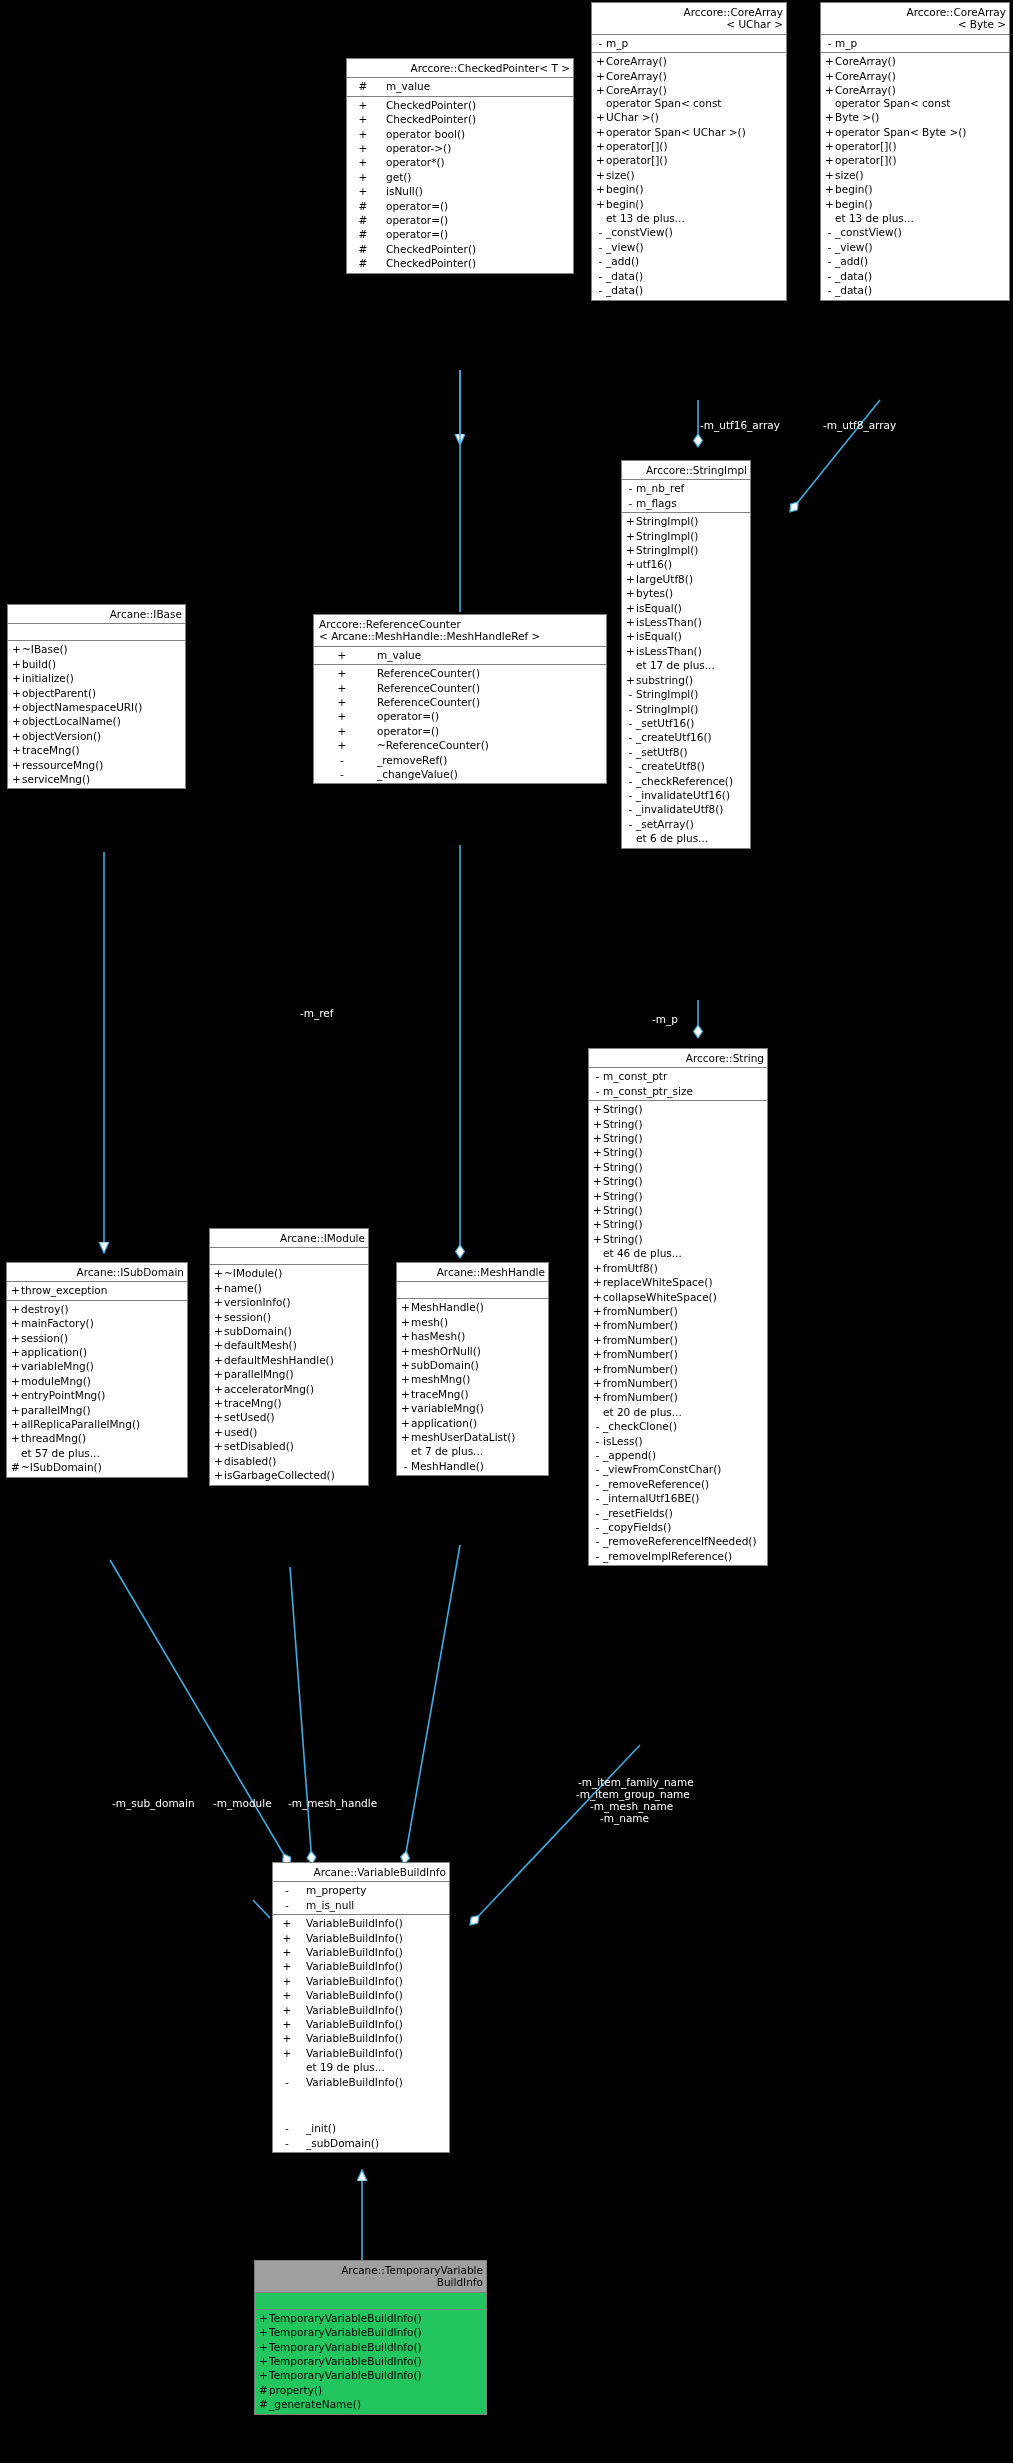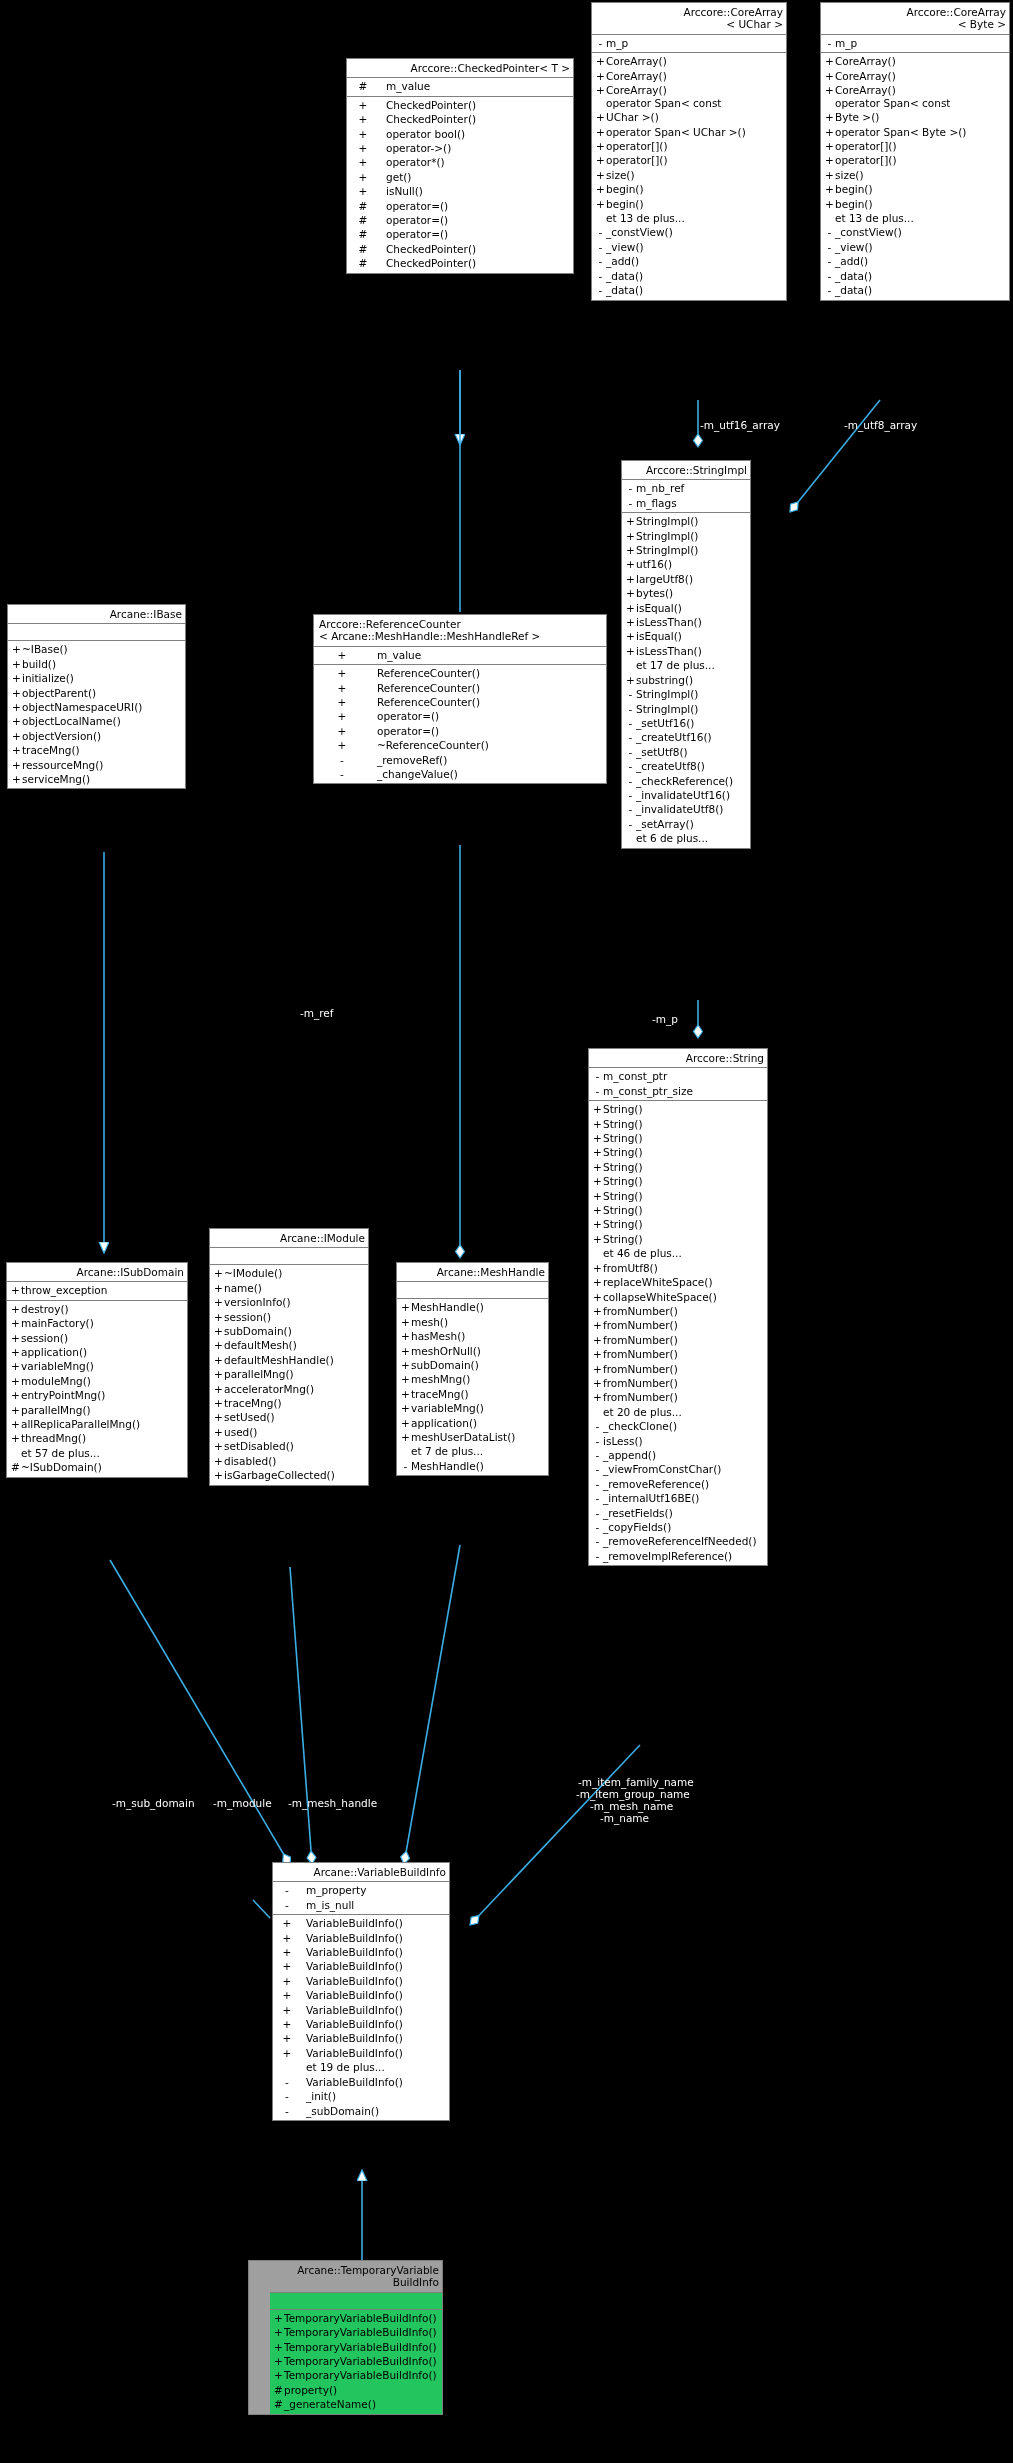--- a/index.html
+++ b/index.html
@@ -360,42 +360,42 @@
       <span class="row wide"><span class="vis" style="width:22px;">+</span><span class="nm" style="padding-left:8px;">VariableBuildInfo()</span></span>
       <span class="row wide"><span class="vis" style="width:22px;">+</span><span class="nm" style="padding-left:8px;">VariableBuildInfo()</span></span>
       <span class="row wide"><span class="vis" style="width:22px;">+</span><span class="nm" style="padding-left:8px;">VariableBuildInfo()</span></span>
       <span class="row wide"><span class="vis" style="width:22px;">+</span><span class="nm" style="padding-left:8px;">VariableBuildInfo()</span></span>
       <span class="row wide"><span class="vis" style="width:22px;">+</span><span class="nm" style="padding-left:8px;">VariableBuildInfo()</span></span>
       <span class="row wide"><span class="vis" style="width:22px;">+</span><span class="nm" style="padding-left:8px;">VariableBuildInfo()</span></span>
       <span class="row wide"><span class="vis" style="width:22px;">+</span><span class="nm" style="padding-left:8px;">VariableBuildInfo()</span></span>
       <span class="row wide"><span class="vis" style="width:22px;">+</span><span class="nm" style="padding-left:8px;">VariableBuildInfo()</span></span>
       <span class="row wide"><span class="vis" style="width:22px;"></span><span class="nm" style="padding-left:8px;">et 19 de plus...</span></span>
       <span class="row wide"><span class="vis" style="width:22px;">-</span><span class="nm" style="padding-left:8px;">VariableBuildInfo()</span></span>
-      <span class="row wide"><span class="vis" style="width:22px;">-</span><span class="nm" style="padding-left:8px;">_init()</span></span>
+      <span class="row wide"><span class="vis" style="width:22px;">-</span><span class="nm" style="padding-left:8px;margin-top:32px;">_init()</span></span>
       <span class="row wide"><span class="vis" style="width:22px;">-</span><span class="nm" style="padding-left:8px;">_subDomain()</span></span>
     </div>
   </div>
 
-  <div class="umlbox grey" style="left:248px;top:2260px;width:195px;padding-left:21px;">
+  <div class="umlbox grey" style="left:254px;top:2260px;width:233px;">
     <div class="hdr">Arcane::TemporaryVariable
 BuildInfo</div>
     <div class="sec" style="height:13px;"></div>
     <div class="sec">
       <span class="row"><span class="vis">+</span><span class="nm">TemporaryVariableBuildInfo()</span></span>
       <span class="row"><span class="vis">+</span><span class="nm">TemporaryVariableBuildInfo()</span></span>
       <span class="row"><span class="vis">+</span><span class="nm">TemporaryVariableBuildInfo()</span></span>
       <span class="row"><span class="vis">+</span><span class="nm">TemporaryVariableBuildInfo()</span></span>
       <span class="row"><span class="vis">+</span><span class="nm">TemporaryVariableBuildInfo()</span></span>
       <span class="row"><span class="vis">#</span><span class="nm">property()</span></span>
       <span class="row"><span class="vis">#</span><span class="nm">_generateName()</span></span>
     </div>
   </div>
 
   <div class="elabel" style="left:700px;top:419px;">-m_utf16_array</div>
-  <div class="elabel" style="left:823px;top:419px;margin-left:21px;">-m_utf8_array</div>
+  <div class="elabel" style="left:823px;top:419px;">-m_utf8_array</div>
   <div class="elabel" style="left:300px;top:1007px;">-m_ref</div>
   <div class="elabel" style="left:652px;top:1013px;">-m_p</div>
   <div class="elabel" style="left:112px;top:1797px;">-m_sub_domain</div>
   <div class="elabel" style="left:213px;top:1797px;">-m_module</div>
   <div class="elabel" style="left:288px;top:1797px;text-align:right;">-m_mesh_handle</div>
   <div class="elabel" style="left:578px;top:1776px;">-m_item_family_name</div>
   <div class="elabel" style="left:576px;top:1788px;">-m_item_group_name</div>
   <div class="elabel" style="left:590px;top:1800px;">-m_mesh_name</div>
   <div class="elabel" style="left:600px;top:1812px;">-m_name</div>
 

